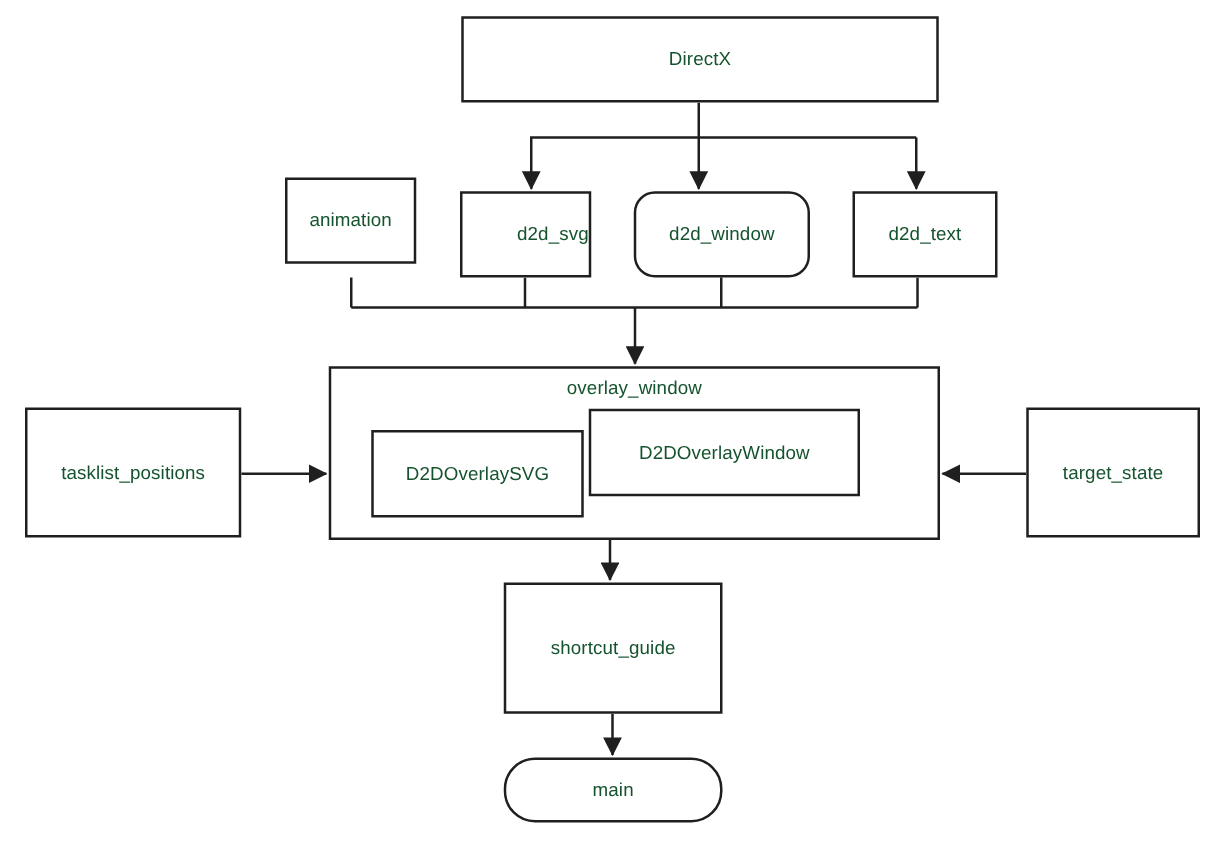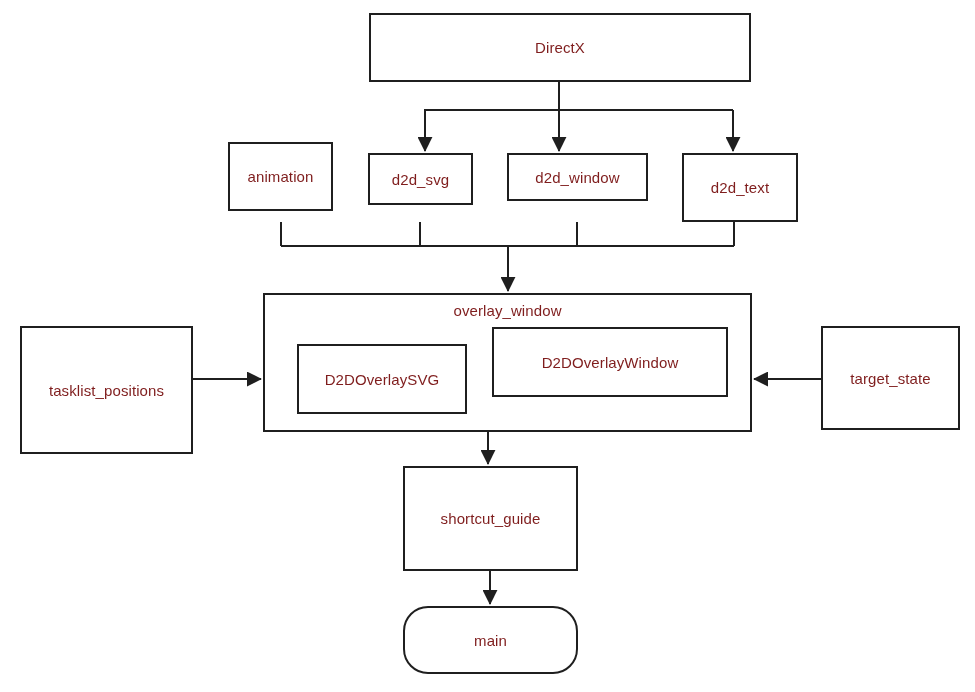--- a/index.html
+++ b/index.html
@@ -24,44 +24,44 @@
   }
   .node {
     position: absolute;
     box-sizing: border-box;
     border: 2px solid #1f1f1f;
     background: #ffffff;
     display: flex;
     align-items: center;
     justify-content: center;
     font-size: 15px;
-    color: #7f1d1d;
+    color: #14532d;
     text-align: center;
     letter-spacing: 0.1px;
   }
   .node.container {
     align-items: flex-start;
     padding-top: 7px;
   }
   .node.inner {
     background: #ffffff;
   }
   
   .n-directx            { left: 369px; top: 13px;  width: 382px; height: 69px; }
   .n-animation          { left: 228px; top: 142px; width: 105px; height: 69px; }
-  .n-d2d-svg            { left: 368px; top: 153px; width: 105px; height: 52px; }
-  .n-d2d-window         { left: 507px; top: 153px; width: 141px; height: 48px; }
+  .n-d2d-svg            { left: 368px; top: 153px; width: 105px; height: 69px; justify-content: flex-end; }
+  .n-d2d-window         { left: 507px; top: 153px; width: 141px; height: 69px; border-radius: 17px; }
   .n-d2d-text           { left: 682px; top: 153px; width: 116px; height: 69px; }
   .n-overlay-window     { left: 263px; top: 293px; width: 489px; height: 139px; }
   .n-d2d-overlay-svg    { left: 297px; top: 327px; width: 170px; height: 70px; margin-top: 17px; }
-  .n-d2d-overlay-window { left: 492px; top: 327px; width: 236px; height: 70px; align-items: center; }
-  .n-tasklist-positions { left: 20px;  top: 326px; width: 173px; height: 128px; }
+  .n-d2d-overlay-window { left: 471px; top: 327px; width: 217px; height: 70px; align-items: center; }
+  .n-tasklist-positions { left: 20px;  top: 326px; width: 173px; height: 104px; }
   .n-target-state       { left: 821px; top: 326px; width: 139px; height: 104px; }
   .n-shortcut-guide     { left: 403px; top: 466px; width: 175px; height: 105px; }
-  .n-main               { left: 403px; top: 606px; width: 175px; height: 68px; border-radius: 25px; }
+  .n-main               { left: 403px; top: 606px; width: 175px; height: 52px; border-radius: 25px; }
 </style>
 </head>
 <body>
 
 <div id="canvas">
 
   <svg id="wires" viewBox="0 0 975 692" xmlns="http://www.w3.org/2000/svg">
     <defs>
       <marker id="arrow" viewBox="0 0 10 10" refX="9.4" refY="5" markerWidth="7.5" markerHeight="7.5" orient="auto-start-reverse">
         <path d="M0 0 L10 5 L0 10 Z" fill="#1f1f1f"></path>

